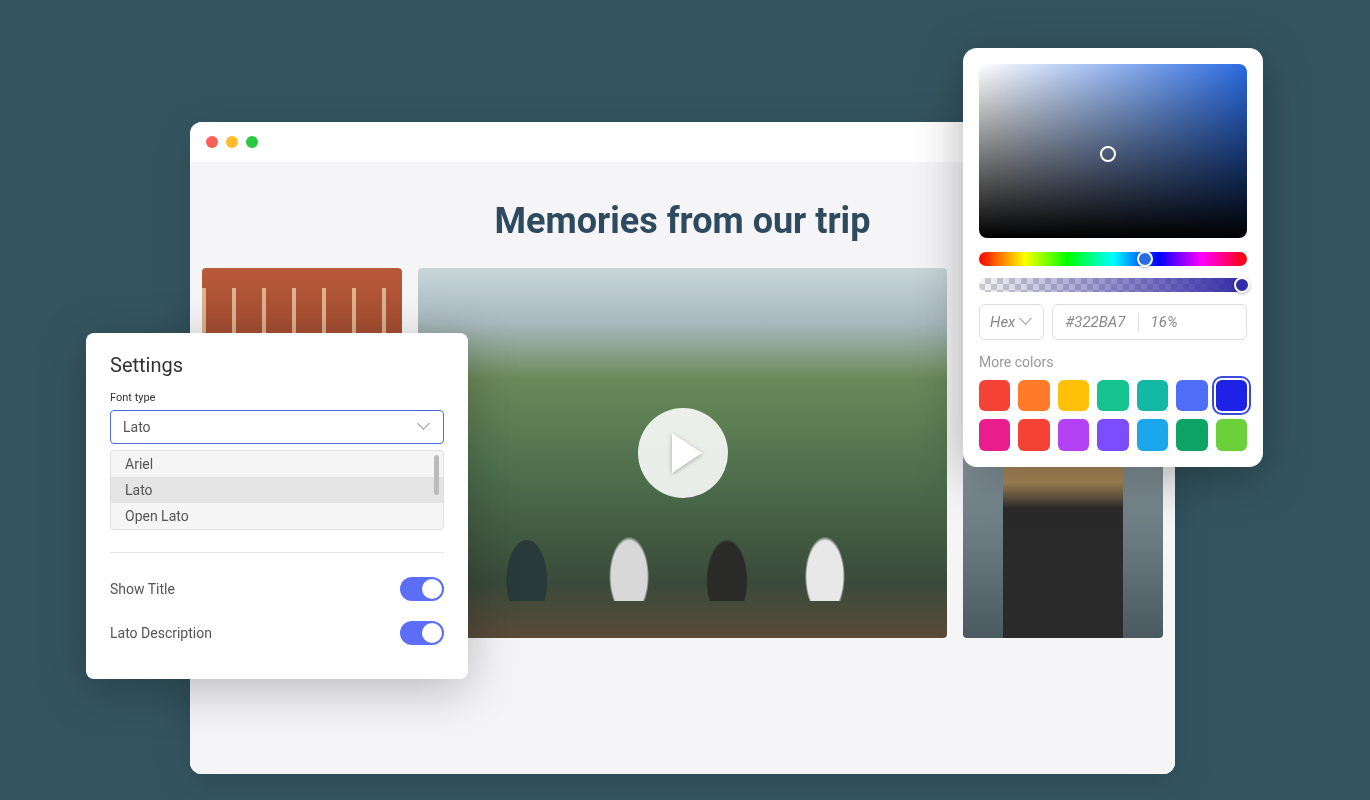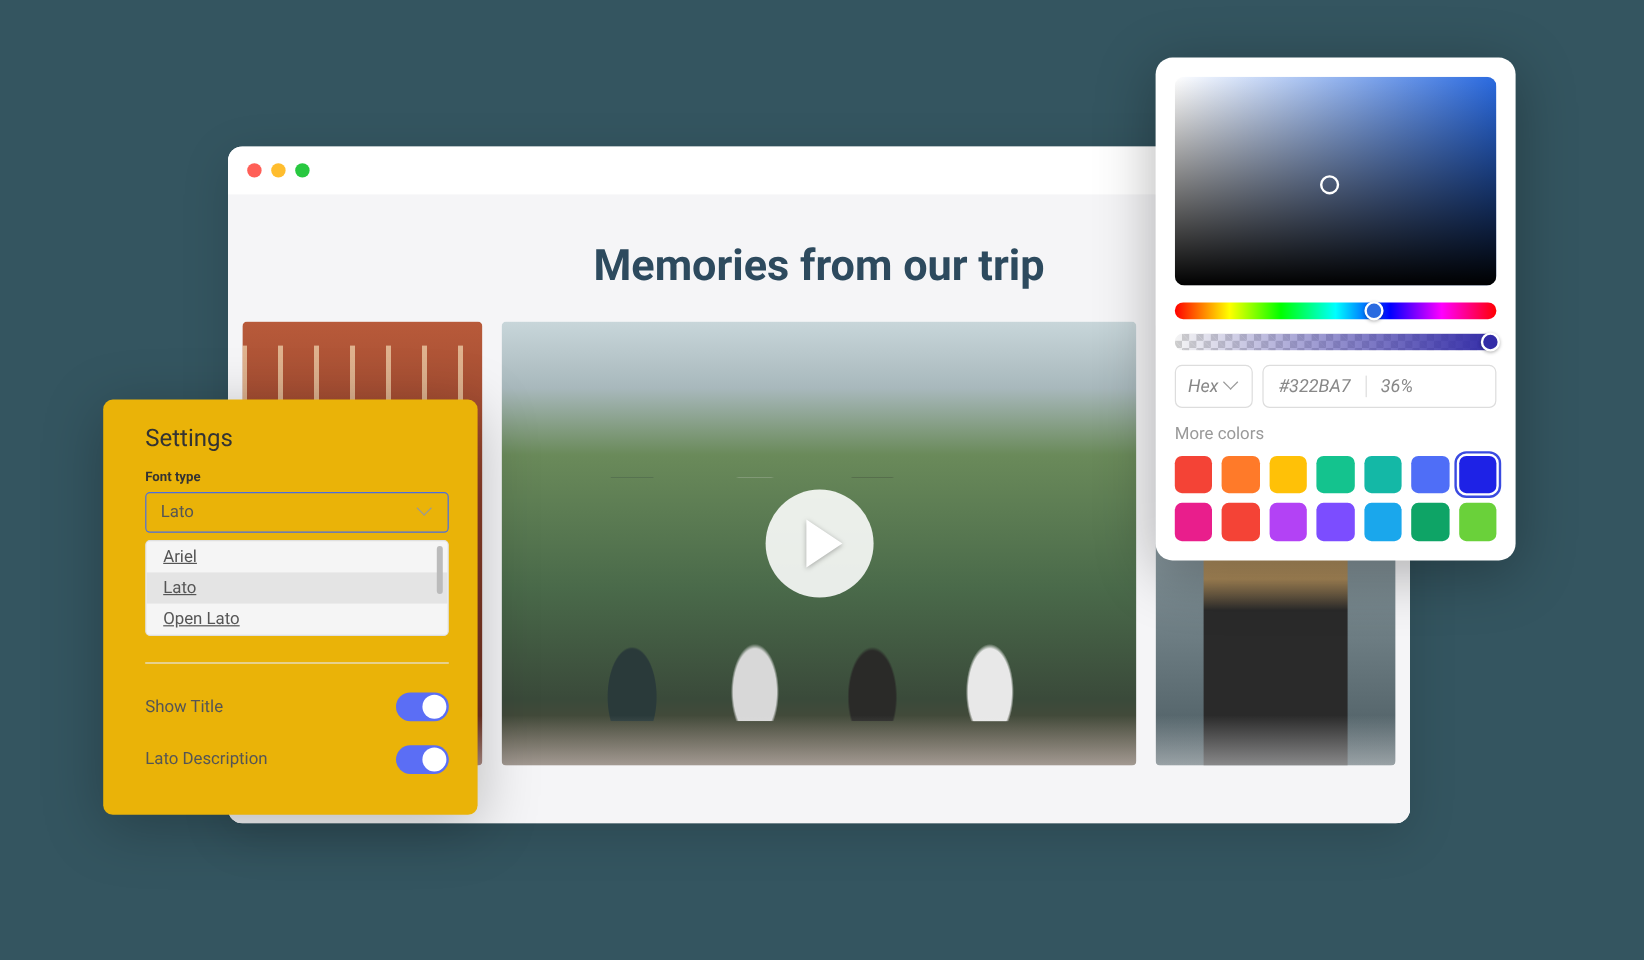--- a/index.html
+++ b/index.html
@@ -11,21 +11,21 @@
   position: relative;
   overflow: hidden;
 }
 
 
 .browser-window {
   position: absolute;
   top: 122px;
   left: 190px;
   width: 985px;
-  height: 564px;
+  height: 652px;
   background: #fff;
   border-radius: 12px;
   box-shadow: 0 10px 40px rgba(0,0,0,0.15);
   overflow: hidden;
 }
 .browser-bar {
   height: 40px;
   background: #fff;
   display: flex;
   align-items: center;
@@ -149,35 +149,35 @@
   height: 90px;
   background: linear-gradient(180deg, rgba(245,245,247,0) 0%, rgba(245,245,247,1) 100%);
   pointer-events: none;
 }
 
 
 .settings-panel {
   position: absolute;
   top: 333px;
   left: 86px;
-  width: 312px;
-  background: #eab308;
+  width: 382px;
+  background: #ffffff;
   border-radius: 8px;
   box-shadow: 0 10px 50px rgba(0,0,0,0.25);
-  padding: 20px 24px 24px 35px;
+  padding: 20px 24px 24px 24px;
 }
 .settings-title {
   font-size: 20px;
   font-weight: 400;
   color: #333;
   margin-bottom: 14px;
 }
 .field-label {
   font-size: 11px;
-  font-weight: 700;
+  font-weight: 400;
   color: #333;
   margin-bottom: 6px;
 }
 .select-box {
   border: 1px solid #4a6ee0;
   border-radius: 4px;
   padding: 8px 12px;
   display: flex;
   align-items: center;
   justify-content: space-between;
@@ -206,21 +206,20 @@
   background: #f5f5f5;
   max-height: 95px;
   overflow: hidden;
   position: relative;
 }
 .dropdown-item {
   padding: 5px 14px;
   font-size: 14px;
   color: #555;
   cursor: pointer;
-  text-decoration: underline;
 }
 .dropdown-item.selected {
   background: #e4e4e4;
 }
 .dropdown-scrollbar {
   position: absolute;
   top: 4px;
   right: 4px;
   width: 5px;
   height: 40px;
@@ -461,21 +460,21 @@
     <div class="slider-thumb alpha-thumb"></div>
   </div>
   <div class="color-input-row">
     <div class="format-select">
       <span>Hex</span>
       <span class="chevron-down"></span>
     </div>
     <div class="value-box">
       <span>#322BA7</span>
       <div class="value-divider"></div>
-      <span>36%</span>
+      <span>16%</span>
     </div>
   </div>
   <div class="more-colors-label">More colors</div>
   <div class="swatch-grid">
       <div class="swatch" style="background: rgb(244, 67, 54);"></div>
       <div class="swatch" style="background: rgb(255, 122, 41);"></div>
       <div class="swatch" style="background: rgb(255, 193, 7);"></div>
       <div class="swatch" style="background: rgb(20, 195, 142);"></div>
       <div class="swatch" style="background: rgb(20, 184, 166);"></div>
       <div class="swatch" style="background: rgb(79, 110, 247);"></div>

